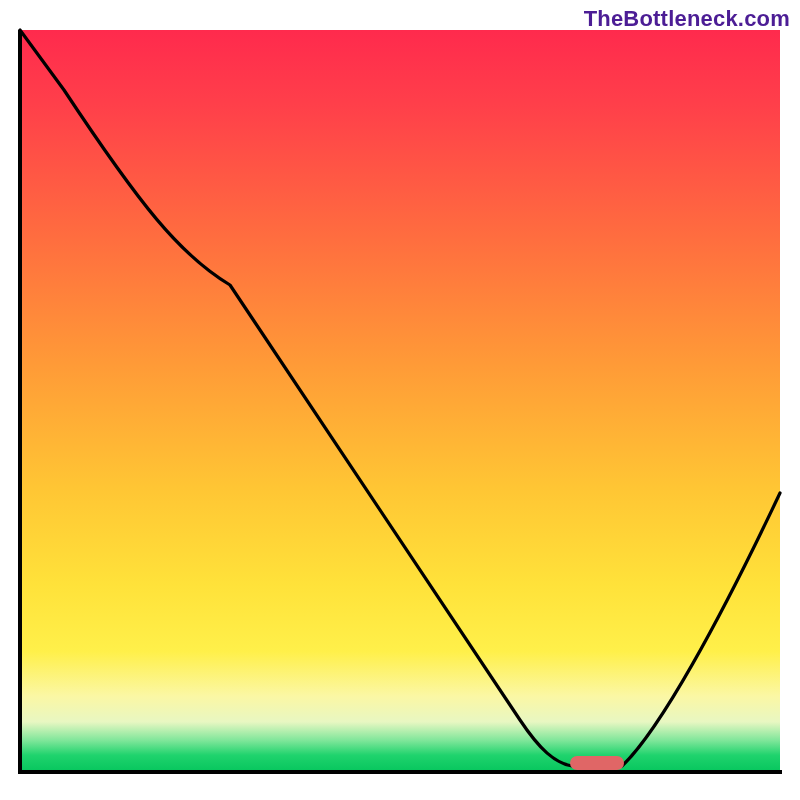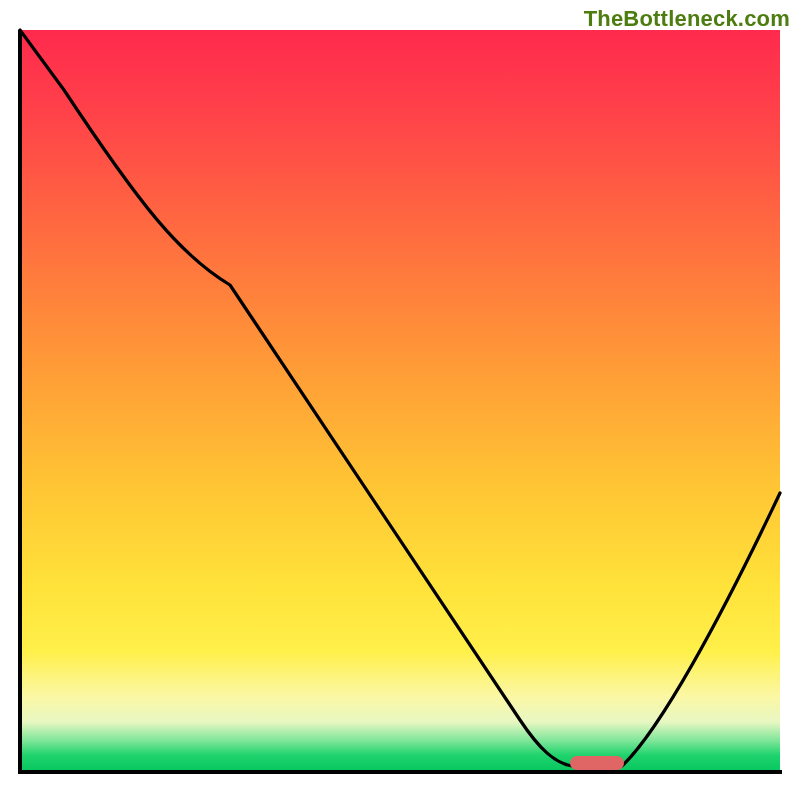--- a/index.html
+++ b/index.html
@@ -15,21 +15,21 @@
     position: relative;
     width: 800px;
     height: 800px;
   }
   .watermark {
     position: absolute;
     top: 6px;
     right: 10px;
     font-size: 22px;
     font-weight: 600;
-    color: #4d7c0f;
+    color: #4c1d95;
     letter-spacing: 0.2px;
   }
   
   .plot {
     position: absolute;
     left: 20px;
     top: 30px;
     width: 760px;
     height: 740px;
     

